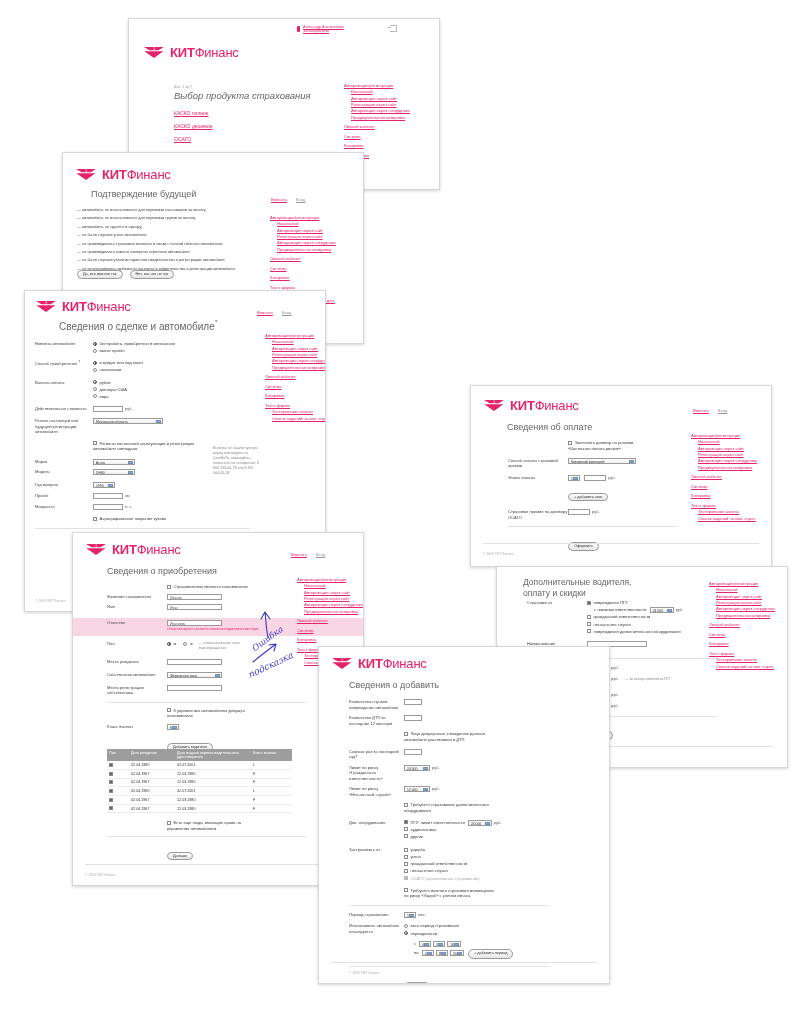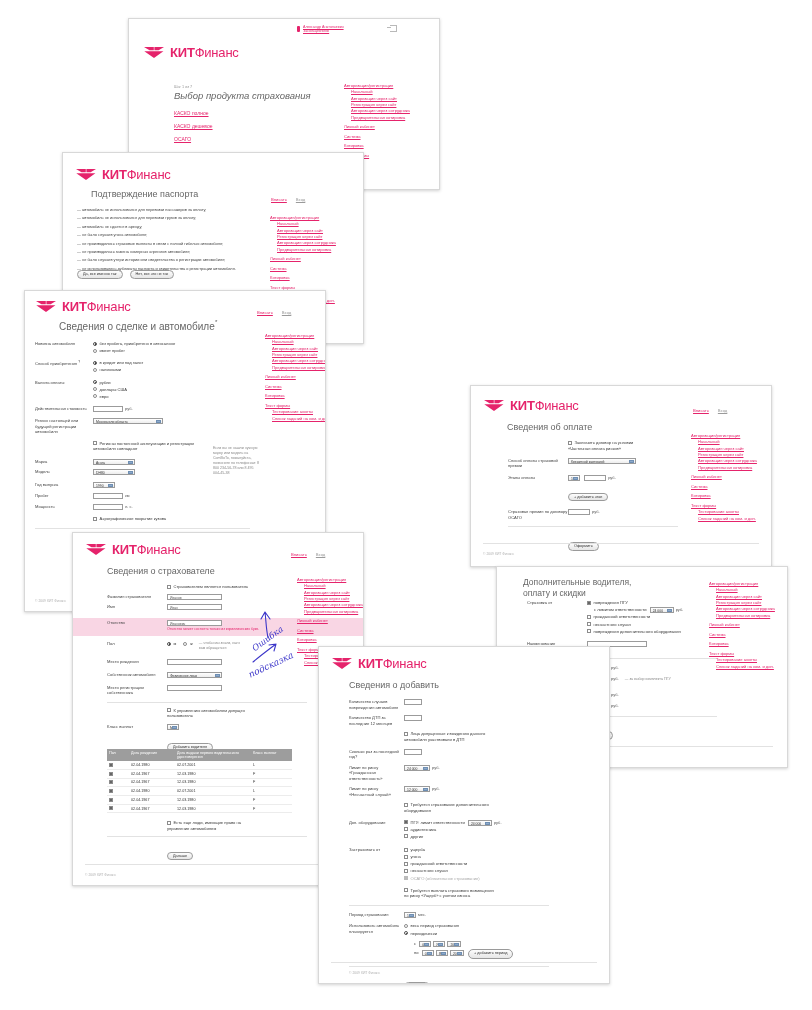--- a/index.html
+++ b/index.html
@@ -113,21 +113,21 @@
   <div class="toplinks" style="left:208px;top:44px;">
     <a>Вписать</a>
     <a class="grey">Вход</a>
   </div>
   <div class="brandrow logo-lg" style="position:absolute;left:12px;top:14px;">
     <svg class="logomark" width="22" height="13" viewBox="0 0 22 13">
       <path d="M1 1 L10.8 1 L10.8 4.3 L6.5 4.3 Z M11.4 1 L21 1 L15.6 4.3 L11.4 4.3 Z M1.3 5.2 L20.4 5.2 L11 12 Z" fill="#e5236b"></path>
     </svg>
     <span class="logotext"><span class="kit">КИТ</span><span class="fin">Финанс</span></span>
   </div>
-  <div class="h1" style="position:absolute;left:28px;top:36px;font-size:9px;">Подтверждение паспорта</div>
+  <div class="h1" style="position:absolute;left:28px;top:36px;font-size:9px;">Подтверждение будущей</div>
   <div style="position:absolute;left:14px;top:53px;width:182px;font-size:3.9px;line-height:2.15;color:#444;">
     <div>— <span>автомобиль не использовался для перевозки пассажиров за оплату;</span></div>
     <div>— <span>автомобиль не использовался для перевозки грузов за оплату;</span></div>
     <div>— <span>автомобиль не сдается в аренду;</span></div>
     <div>— <span>не было случаев угона автомобиля;</span></div>
     <div>— <span>не производились страховые выплаты в связи с полной гибелью автомобиля;</span></div>
     <div>— <span>не производилась замена номерных агрегатов автомобиля;</span></div>
     <div>— <span>не было случаев утери истории или свидетельства о регистрации автомобиля;</span></div>
     <div>— <span>не использовались дубликаты паспорта и свидетельства о регистрации автомобиля.</span></div>
   </div>
@@ -380,21 +380,21 @@
   <div class="toplinks" style="left:218px;top:19px;">
     <a>Вписать</a>
     <a class="grey">Вход</a>
   </div>
   <div class="brandrow logo-lg" style="position:absolute;left:12px;top:9px;">
     <svg class="logomark" width="22" height="13" viewBox="0 0 22 13">
       <path d="M1 1 L10.8 1 L10.8 4.3 L6.5 4.3 Z M11.4 1 L21 1 L15.6 4.3 L11.4 4.3 Z M1.3 5.2 L20.4 5.2 L11 12 Z" fill="#e5236b"></path>
     </svg>
     <span class="logotext"><span class="kit">КИТ</span><span class="fin">Финанс</span></span>
   </div>
-  <div class="h1" style="position:absolute;left:34px;top:33px;font-size:9px;">Сведения о страхователе</div>
+  <div class="h1" style="position:absolute;left:34px;top:33px;font-size:9px;">Сведения о приобретения</div>
 
   <div style="position:absolute;left:34px;top:51px;width:200px;">
     <div class="frow" style="margin-bottom:4px;">
       <div style="width:60px;"></div>
       <div class="fctl"><i class="cbx"></i><span>Страхователем является пользователь</span></div>
     </div>
     <div class="frow" style="margin-bottom:4px;">
       <div class="flabel" style="width:60px;">Фамилия страхователя</div>
       <div class="fctl"><span class="inp" style="width:55px;font-size:3.4px;color:#555;padding-left:2px;line-height:6px;">Иванов</span></div>
     </div>

